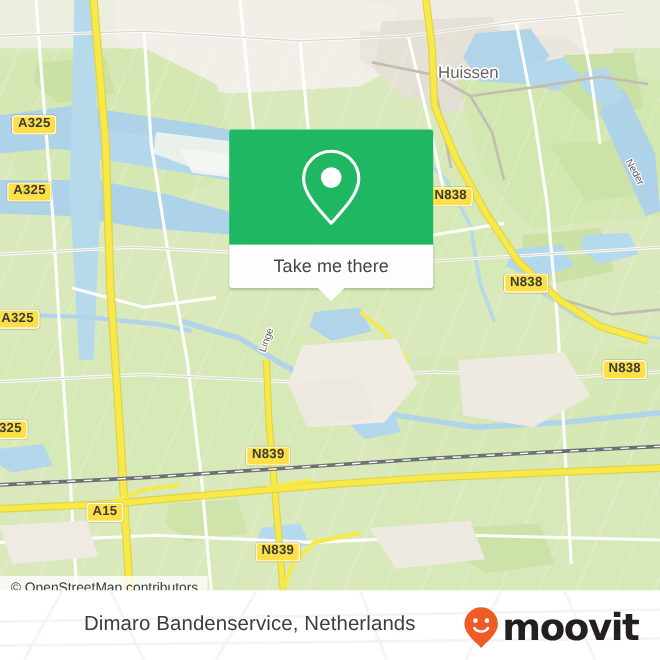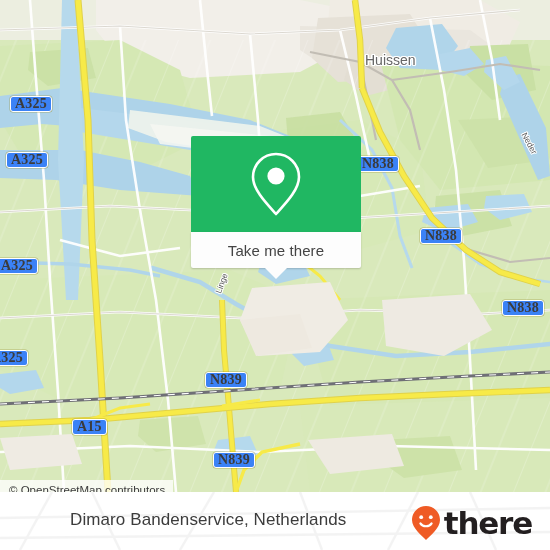--- a/index.html
+++ b/index.html
@@ -10,32 +10,32 @@
   }
   #app{position:relative;width:550px;height:550px;overflow:hidden;}
 
   
   #map{position:absolute;left:0;top:0;width:550px;height:492px;overflow:hidden;background:#e9eec8;}
   #map svg{position:absolute;left:0;top:0;}
 
   
   .shield{
     position:absolute;
-    background:#3b82f6;
+    background:#fde047;
     border:1.6px solid #ffffff;
     border-radius:3px;
     color:#3b3b3b;
-    font-size:14px;
+    font-size:11px;
     font-weight:bold;
     letter-spacing:.2px;
     padding:1px 4px 2px 4px;
     line-height:11px;
     white-space:nowrap;
     box-shadow:0 0 0 .5px rgba(150,140,40,.55);
-    font-family:Liberation Serif, serif;
+    font-family:Liberation Sans, sans-serif;
   }
 
   
   .place-label{
     position:absolute;
     color:#666666;
     font-size:14px;
     white-space:nowrap;
     text-shadow:
       1.4px 0 #fff,-1.4px 0 #fff,0 1.4px #fff,0 -1.4px #fff,
@@ -59,21 +59,21 @@
     background:rgba(255,255,255,.78);
     color:#3a3a3a;
     font-size:11.5px;
     padding:4px 8px 5px 9px;
     white-space:nowrap;
     font-family:"Liberation Sans",sans-serif;
     margin-top:12px;
   }
 
   
-  #popup{position:absolute;left:191px;top:136px;width:166px;}
+  #popup{position:absolute;left:191px;top:108px;width:166px;}
   #popup-header{
     width:170px;height:96px;
     background:#20b762;
     border-radius:2px 2px 0 0;
     display:flex;align-items:center;justify-content:center;
   }
   #popup-footer{
     width:170px;height:36px;
     background:#fdfdfd;
     border-radius:0 0 2px 2px;
@@ -290,17 +290,17 @@
 
     <div id="bottom-title">Dimaro Bandenservice, Netherlands</div>
 
     <div id="brand">
       <svg width="30" height="36" viewBox="0 0 30 36">
         <path d="M15 1 C7.3 1 1 7.3 1 15 C1 23.3 11 30.5 15 35 C19 30.5 29 23.3 29 15 C29 7.3 22.7 1 15 1 Z" fill="#ef5b25"></path>
         <circle cx="10.2" cy="12.2" r="1.9" fill="#ffffff"></circle>
         <circle cx="19.8" cy="12.2" r="1.9" fill="#ffffff"></circle>
         <path d="M9.4 18.4 C11.6 22.2 18.4 22.2 20.6 18.4" stroke="#ffffff" stroke-width="2.2" fill="none" stroke-linecap="round"></path>
       </svg>
-      <span id="brand-wordmark">there</span>
+      <span id="brand-wordmark">moovit</span>
     </div>
   </div>
 
 </div>
 
 </body></html>

